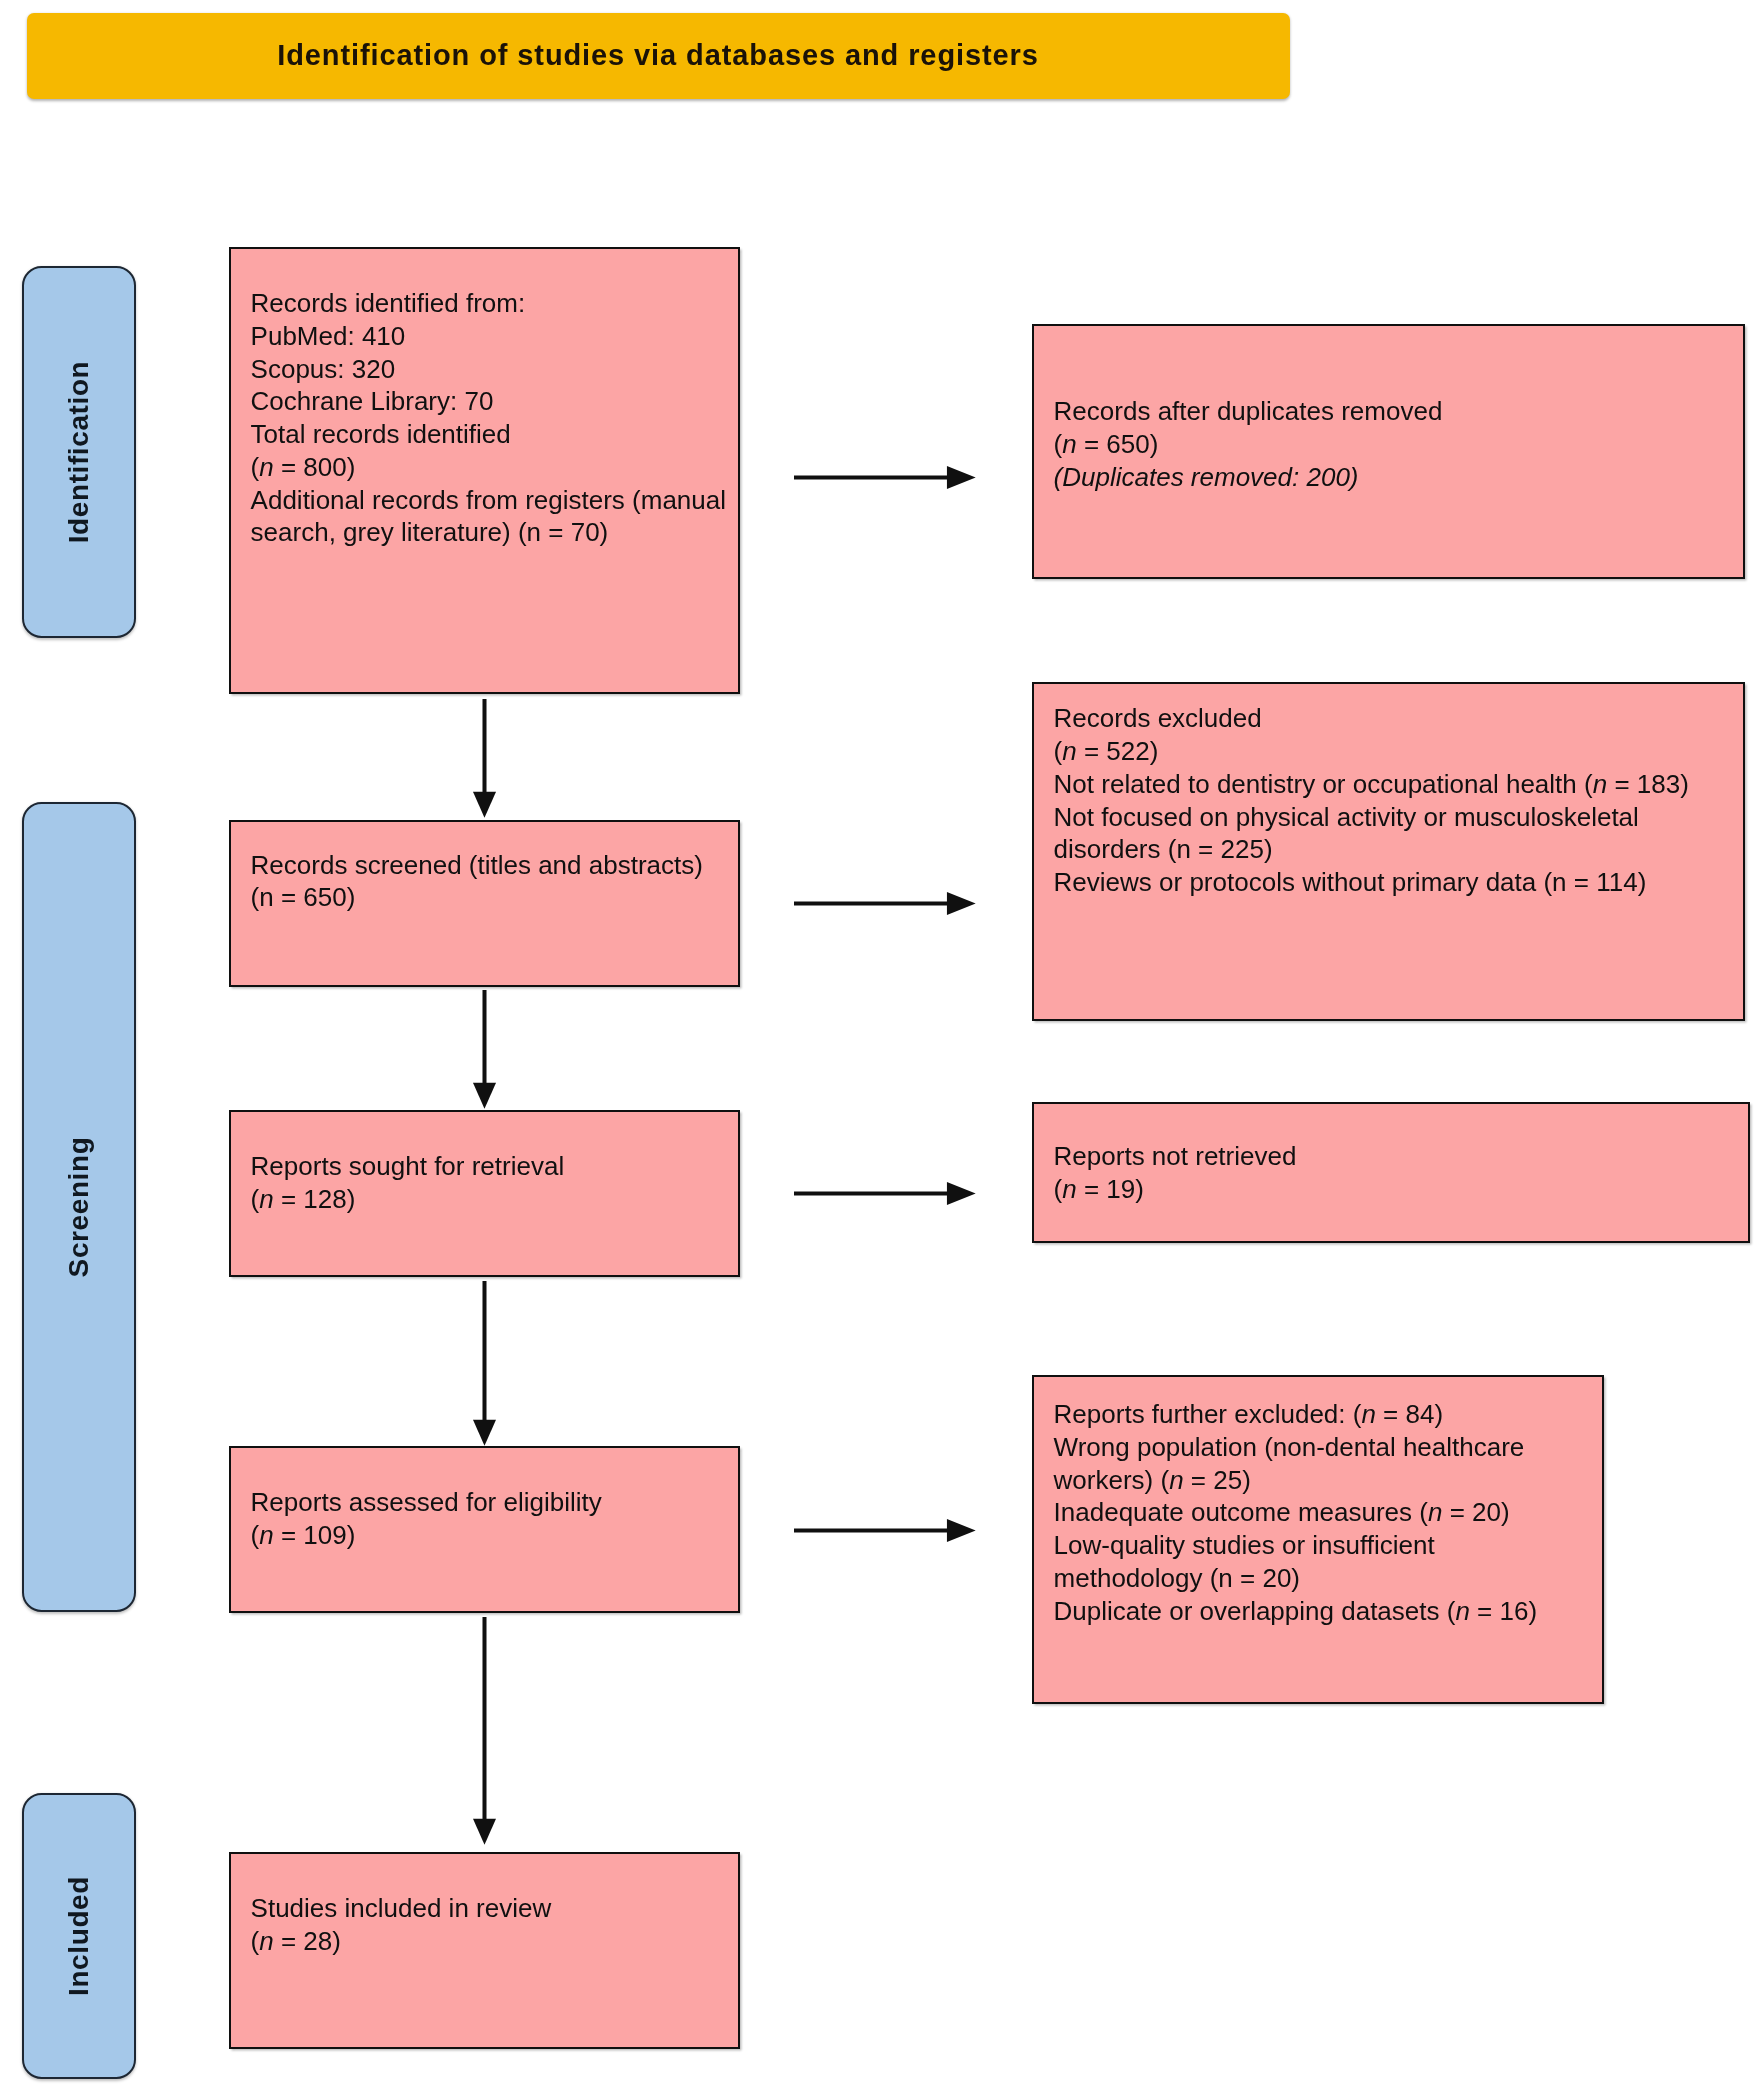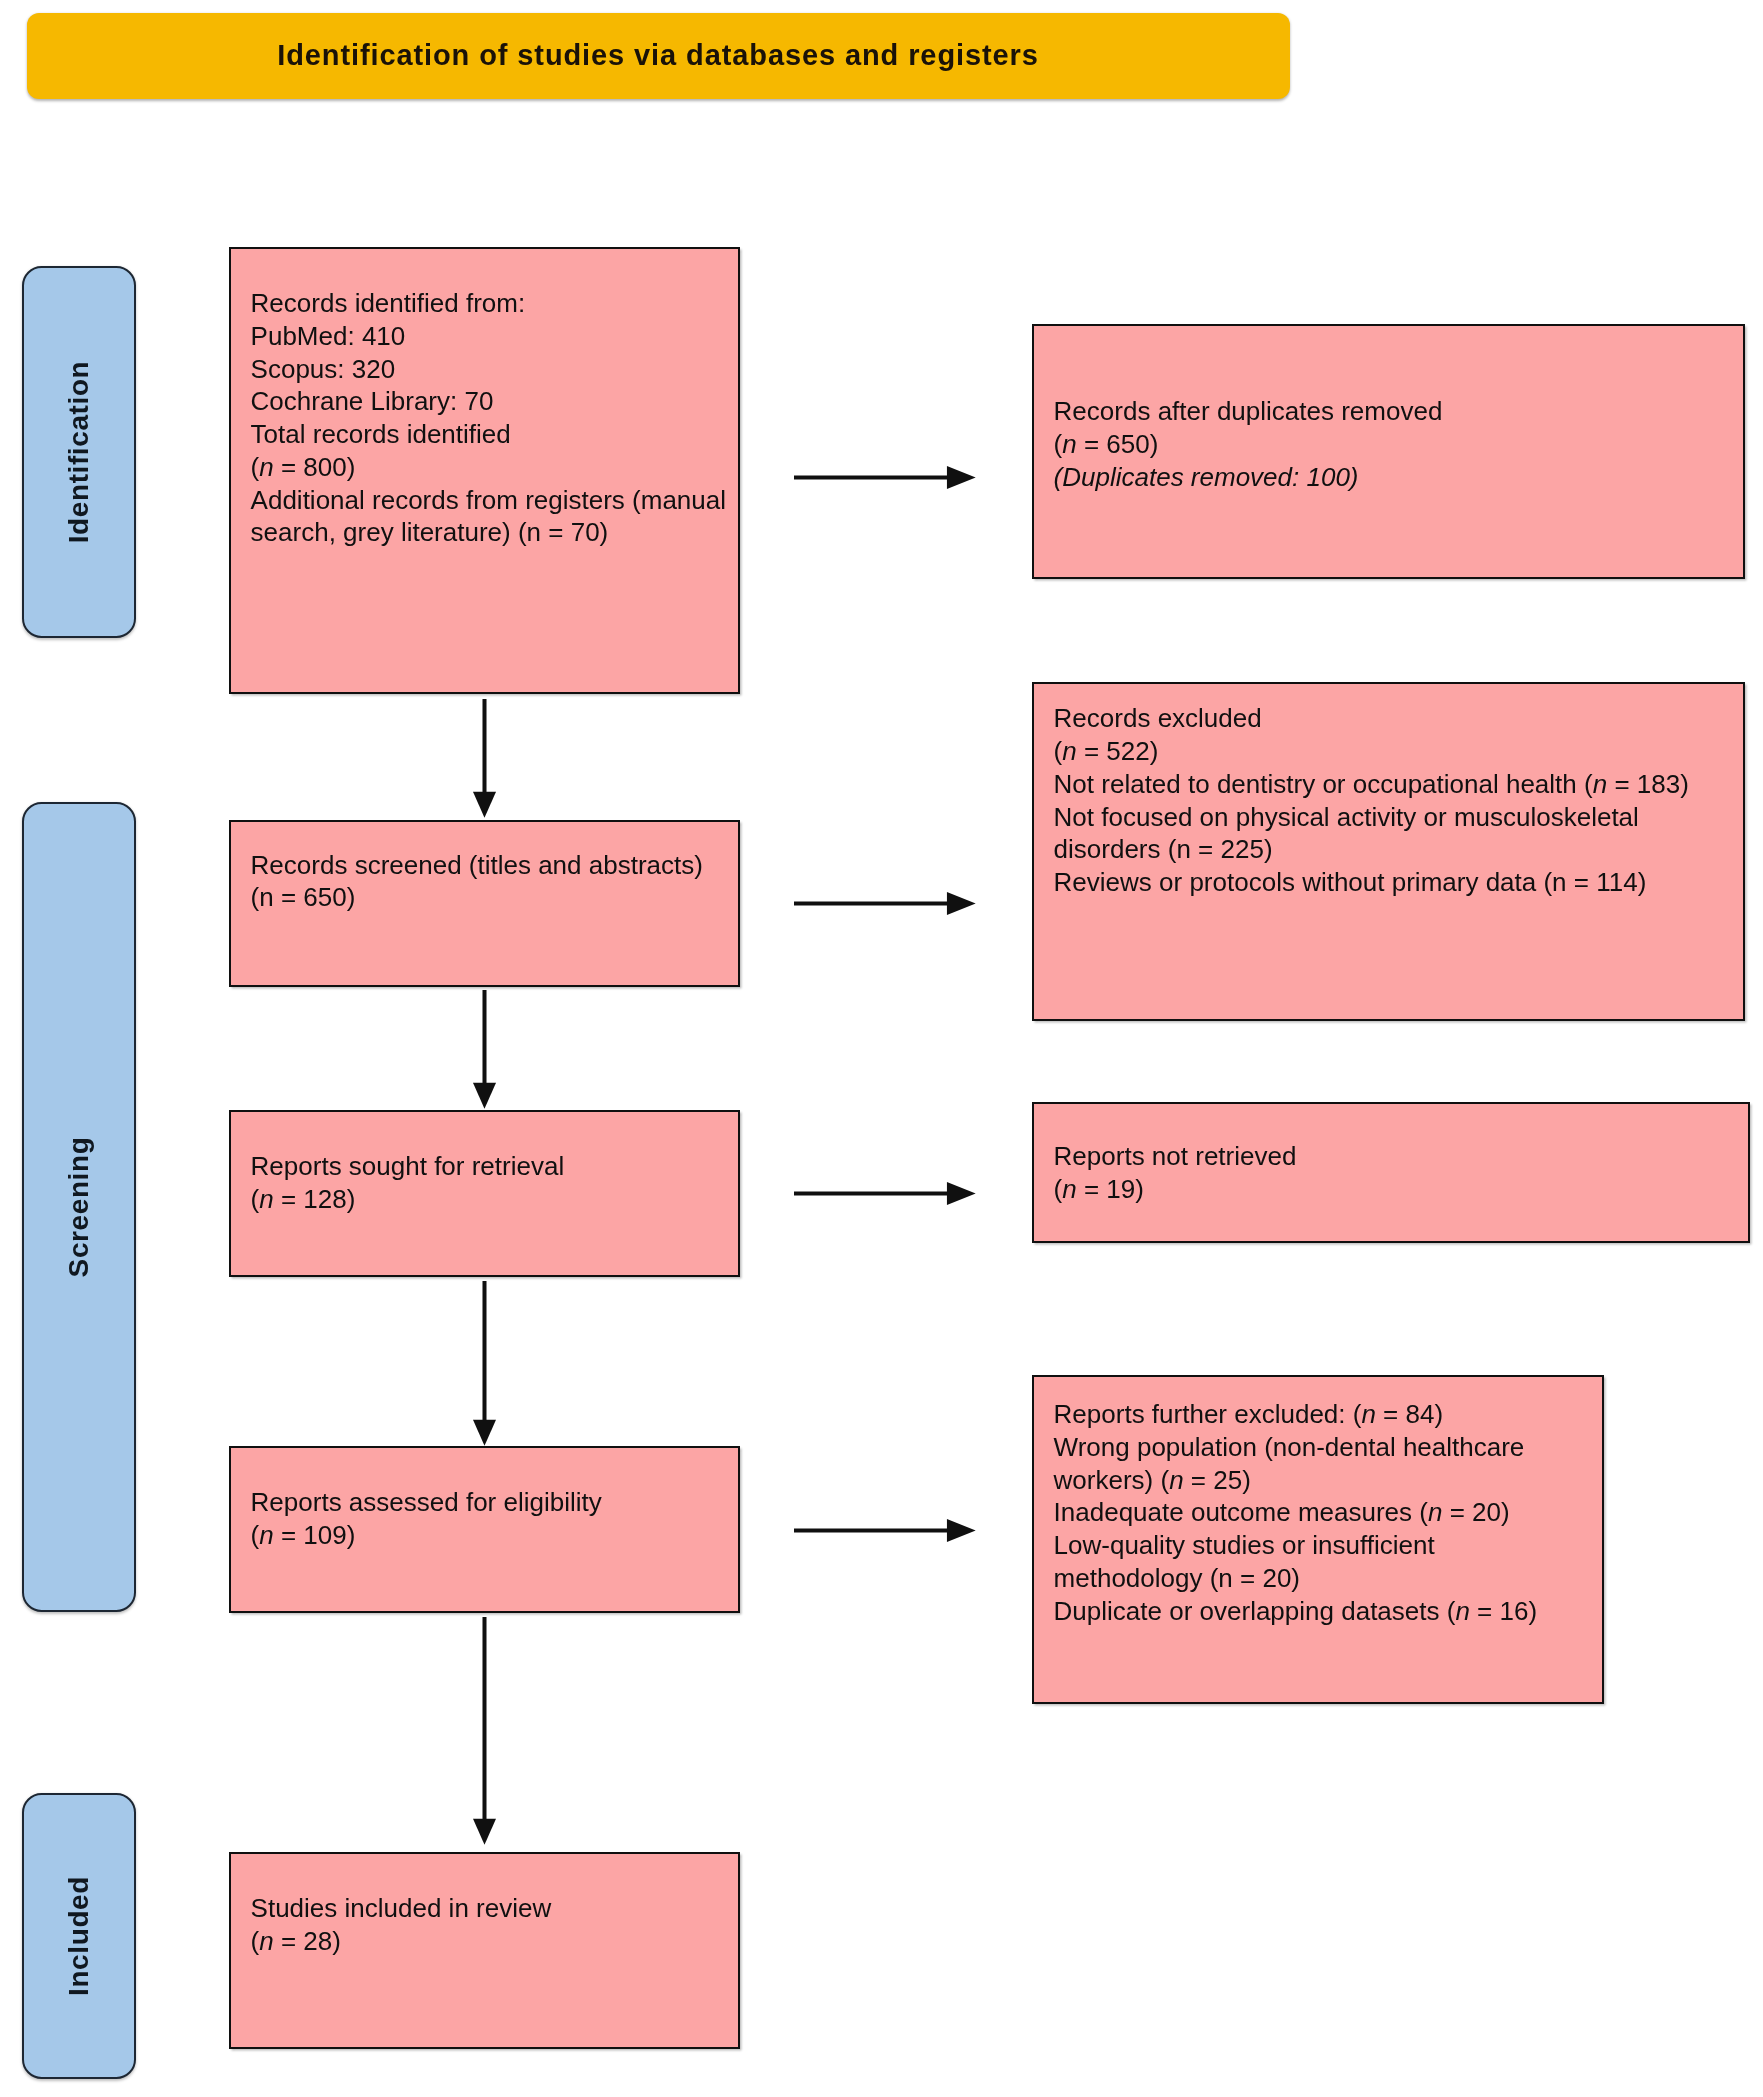--- a/index.html
+++ b/index.html
@@ -7,21 +7,21 @@
     font-family:"Liberation Sans", sans-serif;
     width:1763px;height:2097px;position:relative;overflow:hidden;
     -webkit-font-smoothing:antialiased;
   }
   .stage{position:absolute;left:0;top:0;width:1763px;height:2097px;}
 
   
   .banner{
     position:absolute;left:26.5px;top:12.7px;width:1263px;height:86px;
     background:#F6B800;
-    border-radius:12px;
+    border-radius:7px;
     box-shadow:0 1.7px 2.9px rgba(0,0,0,0.30);
     display:flex;align-items:center;justify-content:center;
   }
   .banner-title{
     font-size:29px;font-weight:bold;color:#1a1208;letter-spacing:0.9px;
     white-space:nowrap;text-align:center;
   }
 
   
   .rail{
@@ -138,21 +138,21 @@
     <div class="box-text">
       <span class="ln">Studies included in review</span>
       <span class="ln">(<i class="ital">n</i> = 28)</span>
     </div>
   </div>
 
   <div class="box" id="box-duplicates">
     <div class="box-text">
       <span class="ln">Records after duplicates removed</span>
       <span class="ln">(<i class="ital">n</i> = 650)</span>
-      <span class="ln ital">(Duplicates removed: 100)</span>
+      <span class="ln ital">(Duplicates removed: 200)</span>
     </div>
   </div>
 
   <div class="box" id="box-excluded">
     <div class="box-text">
       <span class="ln">Records excluded</span>
       <span class="ln">(<i class="ital">n</i> = 522)</span>
       <span class="ln">Not related to dentistry or occupational health (<i class="ital">n</i> = 183)</span>
       <span class="ln">Not focused on physical activity or musculoskeletal disorders (n = 225)</span>
       <span class="ln">Reviews or protocols without primary data (n = 114)</span>

